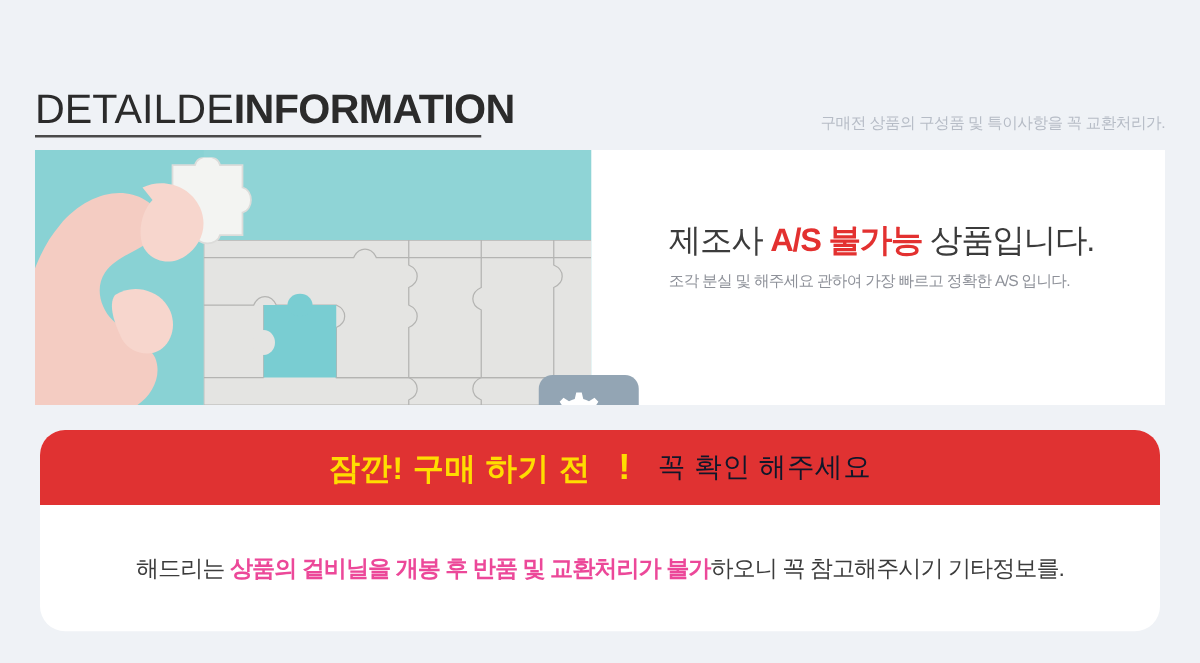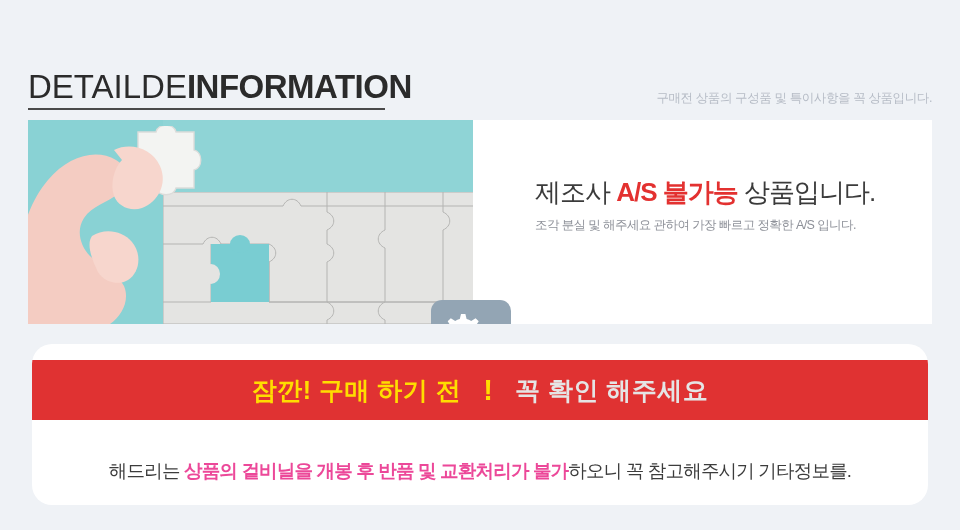--- a/index.html
+++ b/index.html
@@ -183,41 +183,40 @@
     overflow: hidden;
     background: #ffffff;
   }
   .notice-banner {
     height: 60px;
     background: #e03232;
     display: flex;
     align-items: center;
     justify-content: center;
     gap: 16px;
-    margin-top: 16px;
   }
   .banner-yellow {
     color: #ffdd00;
     font-size: 25px;
     font-weight: 800;
     letter-spacing: 0.5px;
     white-space: nowrap;
   }
   .banner-bang {
     color: #ffdd00;
     font-size: 29px;
     font-weight: 800;
     line-height: 1;
     padding: 0 6px;
     white-space: nowrap;
   }
   .banner-white {
-    color: #e5e5e5;
-    font-size: 25px;
-    font-weight: 700;
+    color: #0f172a;
+    font-size: 22px;
+    font-weight: 400;
     letter-spacing: 0.5px;
     white-space: nowrap;
   }
   .notice-body {
     height: 101px;
     display: flex;
     flex-direction: column;
     align-items: center;
     justify-content: center;
     gap: 14px;
@@ -242,21 +241,21 @@
 </head>
 <body>
 
 <div class="header">
 
   <div class="title-block">
     <div class="title"><span class="light">DETAILDE</span><span class="bold">INFORMATION</span></div>
     <div class="title-rule"></div>
   </div>
 
-  <div class="header-note">구매전 상품의 구성품 및 특이사항을 꼭 상품입니다.</div>
+  <div class="header-note">구매전 상품의 구성품 및 특이사항을 꼭 교환처리가.</div>
 </div>
 
 <div class="info-card">
 
   <div class="photo">
     <div class="photo-bg-top"></div>
     <div class="photo-bg-left"></div>
 
     <div class="puzzle-board">
       <svg class="puzzle-grid" viewBox="0 0 310 132">

